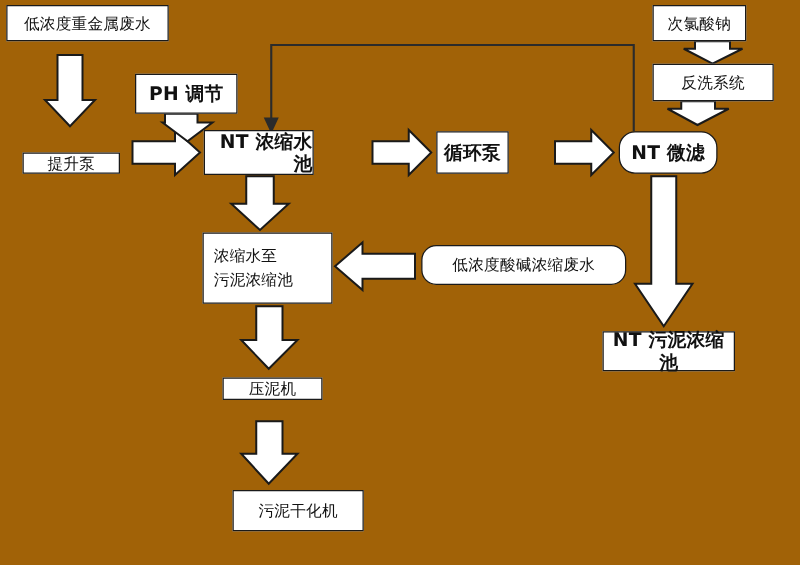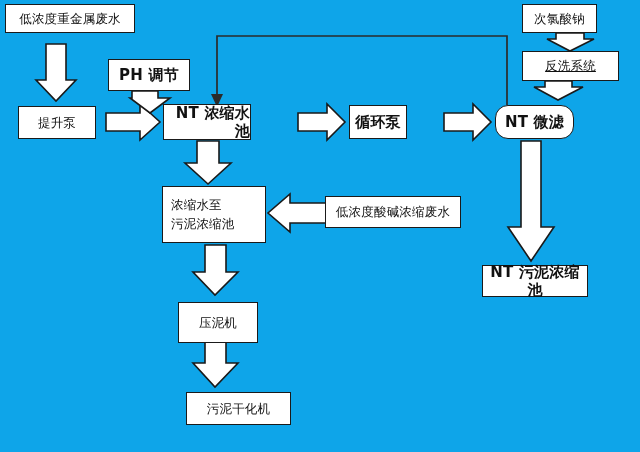--- a/index.html
+++ b/index.html
@@ -4,21 +4,21 @@
 <style>
   html, body {
     margin: 0;
     padding: 0;
     background: #ffffff;
   }
   #canvas {
     position: relative;
     width: 640px;
     height: 452px;
-    background: #0ea5e9;
+    background: #a16207;
     font-family: "DejaVu Sans", "Liberation Sans", sans-serif;
     overflow: hidden;
   }
   .node {
     position: absolute;
     box-sizing: border-box;
     border: 1.6px solid #1a1a1a;
     background: #ffffff;
     display: flex;
     align-items: center;
@@ -93,38 +93,38 @@
     <polygon class="blockarrow" points="332,203 290,203 290,194 268,213 290,232 290,223 332,223"></polygon>
 
     <polygon class="blockarrow" points="205,245 226,245 226,272 238,272 215,295 193,272 205,272"></polygon>
 
     <polygon class="blockarrow" points="205,337 226,337 226,363 238,363 215,387 193,363 205,363"></polygon>
 
   </svg>
 
   <div class="node" style="left:5px; top:4px; width:130px; height:29px;">低浓度重金属废水</div>
 
-  <div class="node" style="left:18px; top:106px; width:78px; height:33px;">提升泵</div>
+  <div class="node" style="left:18px; top:122px; width:78px; height:17px;">提升泵</div>
 
   <div class="node bold" style="left:108px; top:59px; width:82px; height:32px;">PH 调节</div>
 
   <div class="node bold" style="left:163px; top:104px; width:88px; height:36px;text-align:right;">NT 浓缩水池</div>
 
   <div class="node bold" style="left:349px; top:105px; width:58px; height:34px;">循环泵</div>
 
   <div class="node bold" style="left:495px; top:105px; width:79px; height:34px;border-radius:13px;">NT 微滤</div>
 
   <div class="node" style="left:522px; top:4px; width:75px; height:29px;">次氯酸钠</div>
 
-  <div class="node" style="left:522px; top:51px; width:97px; height:30px;text-decoration:underline;">反洗系统</div>
+  <div class="node" style="left:522px; top:51px; width:97px; height:30px;">反洗系统</div>
 
   <div class="node bold" style="left:482px; top:265px; width:106px; height:32px;">NT 污泥浓缩池</div>
 
   <div class="node tall" style="left:162px; top:186px; width:104px; height:57px; justify-content:flex-start; padding-left:8px; text-align:left;">浓缩水至
 污泥浓缩池</div>
 
-  <div class="node" style="left:325px; top:196px; width:136px; height:32px;">低浓度酸碱浓缩废水</div>
+  <div class="node" style="left:337px; top:196px; width:164px; height:32px;border-radius:12px;">低浓度酸碱浓缩废水</div>
 
-  <div class="node" style="left:178px; top:302px; width:80px; height:41px;">压泥机</div>
+  <div class="node" style="left:178px; top:302px; width:80px; height:18px;">压泥机</div>
 
   <div class="node" style="left:163px; top:392px; width:105px; height:33px;margin-left:23px;">污泥干化机</div>
 
 </div>
 
 </body></html>

